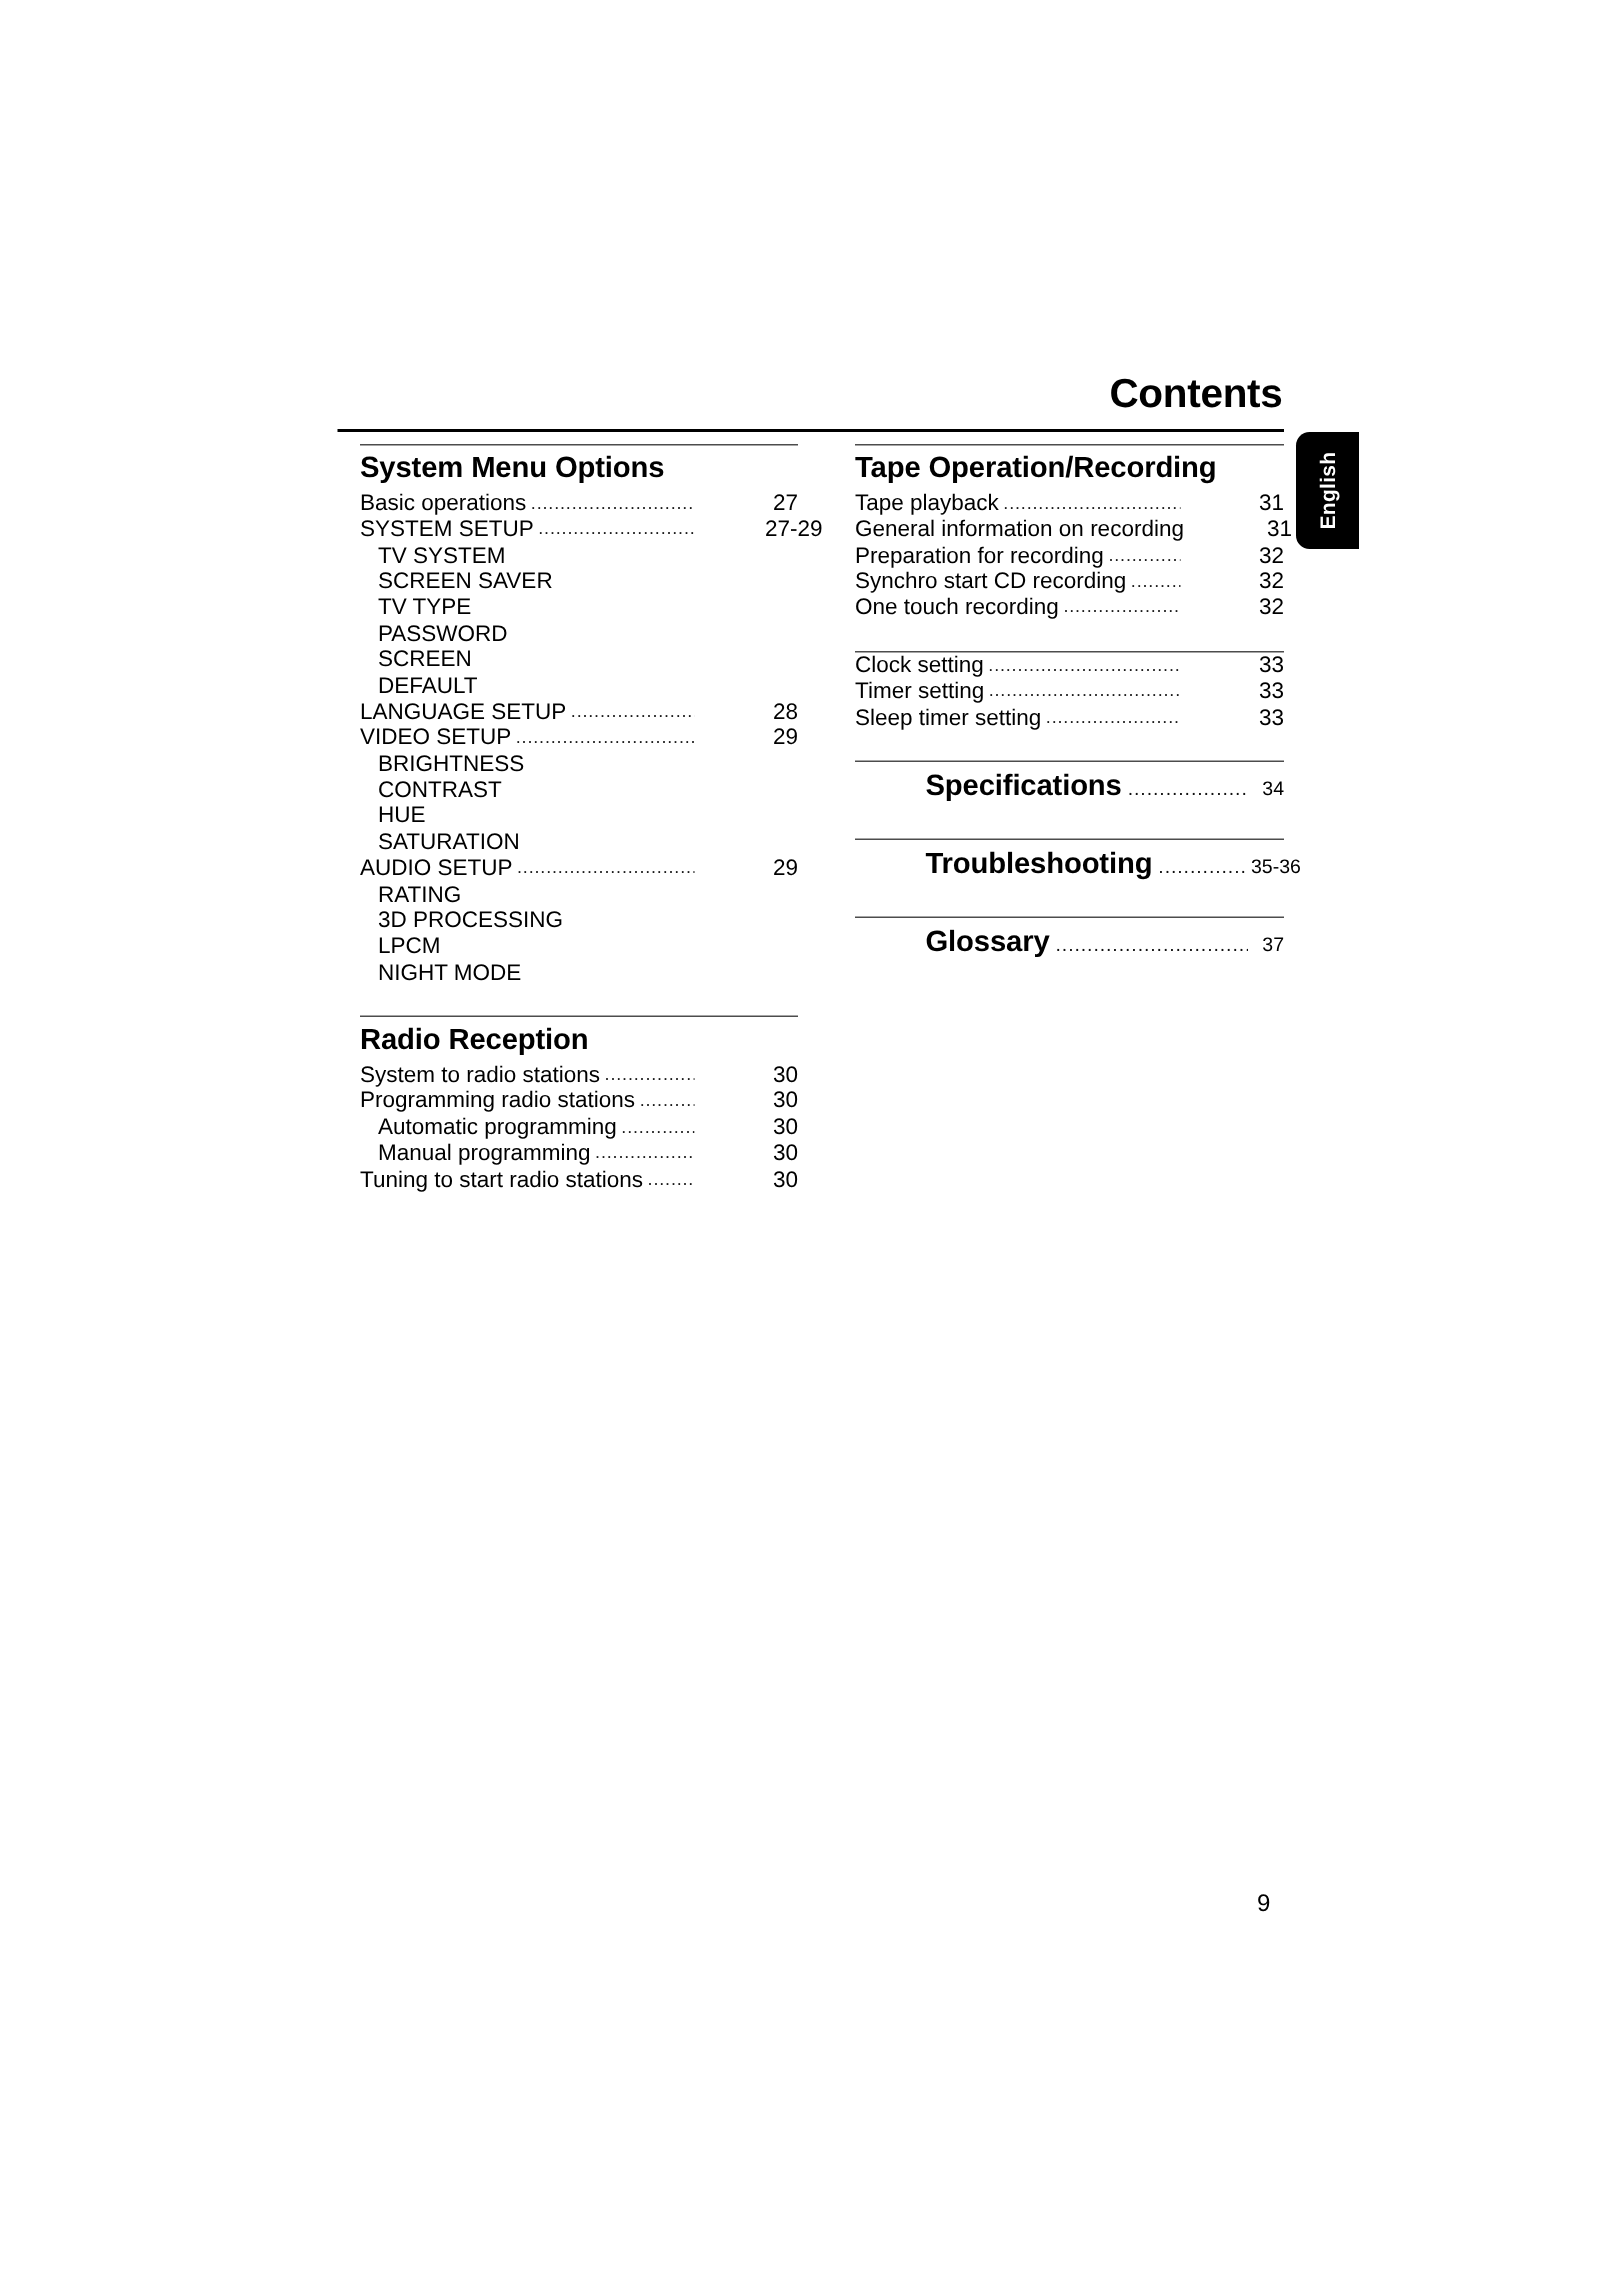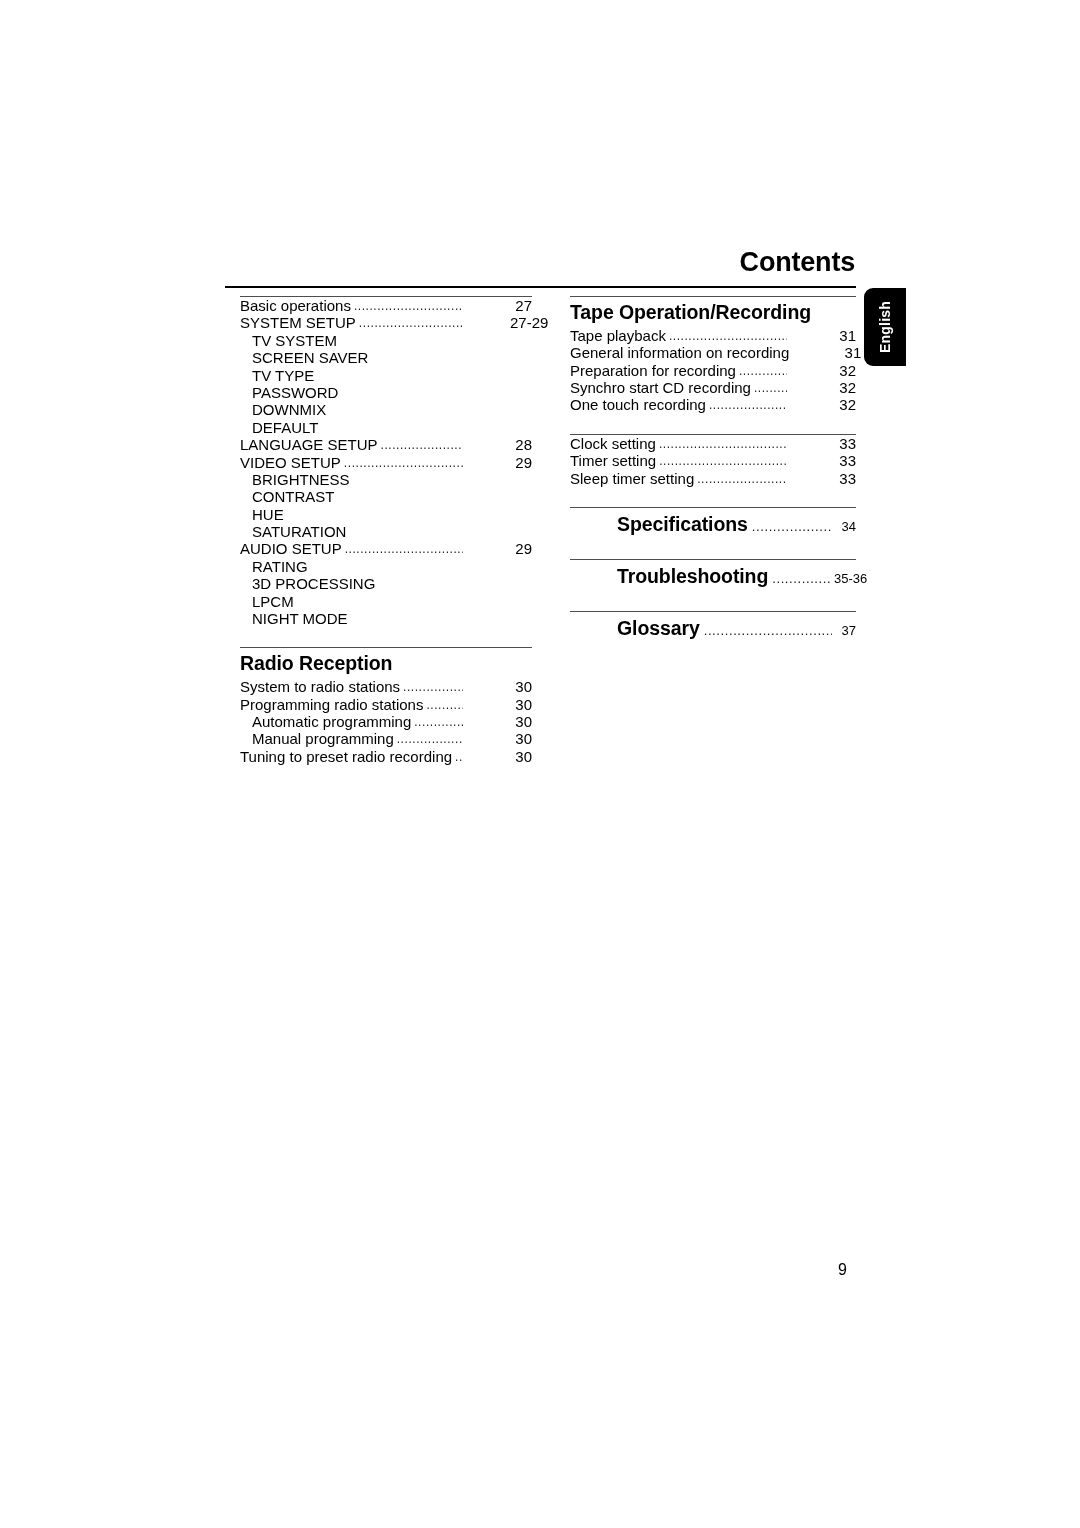--- a/index.html
+++ b/index.html
@@ -170,20 +170,21 @@
 
   <div class="page-title">Contents</div>
   <div class="header-rule"></div>
 
   <div class="lang-tab">
     <span class="lang-tab-label">English</span>
   </div>
 
   <div class="col col-left" id="col-left">
       <div class="section-rule"></div>
+      <div class="section-head">System Menu Options</div>
       <div class="entry">
         <span class="etext">Basic operations</span>
         <span class="leader">..................................................................................................</span>
         <span class="pagenum">27</span>
       </div>
       <div class="entry">
         <span class="etext">SYSTEM SETUP</span>
         <span class="leader">..................................................................................................</span>
         <span class="pagenum">27-29</span>
       </div>
@@ -201,21 +202,21 @@
         <span class="etext">TV TYPE</span>
         <span class="leader">..................................................................................................</span>
         <span class="pagenum"></span>
       </div>
       <div class="entry indent noleader">
         <span class="etext">PASSWORD</span>
         <span class="leader">..................................................................................................</span>
         <span class="pagenum"></span>
       </div>
       <div class="entry indent noleader">
-        <span class="etext">DOWNMIX</span>
+        <span class="etext">SCREEN</span>
         <span class="leader">..................................................................................................</span>
         <span class="pagenum"></span>
       </div>
       <div class="entry indent noleader">
         <span class="etext">DEFAULT</span>
         <span class="leader">..................................................................................................</span>
         <span class="pagenum"></span>
       </div>
       <div class="entry">
         <span class="etext">LANGUAGE SETUP</span>
@@ -289,21 +290,21 @@
         <span class="etext">Automatic programming</span>
         <span class="leader">..................................................................................................</span>
         <span class="pagenum">30</span>
       </div>
       <div class="entry indent">
         <span class="etext">Manual programming</span>
         <span class="leader">..................................................................................................</span>
         <span class="pagenum">30</span>
       </div>
       <div class="entry">
-        <span class="etext">Tuning to preset radio recording</span>
+        <span class="etext">Tuning to start radio stations</span>
         <span class="leader">..................................................................................................</span>
         <span class="pagenum">30</span>
       </div>
     </div>
   <div class="col col-right" id="col-right">
       <div class="section-rule"></div>
       <div class="section-head">Tape Operation/Recording</div>
       <div class="entry">
         <span class="etext">Tape playback</span>
         <span class="leader">..................................................................................................</span>

